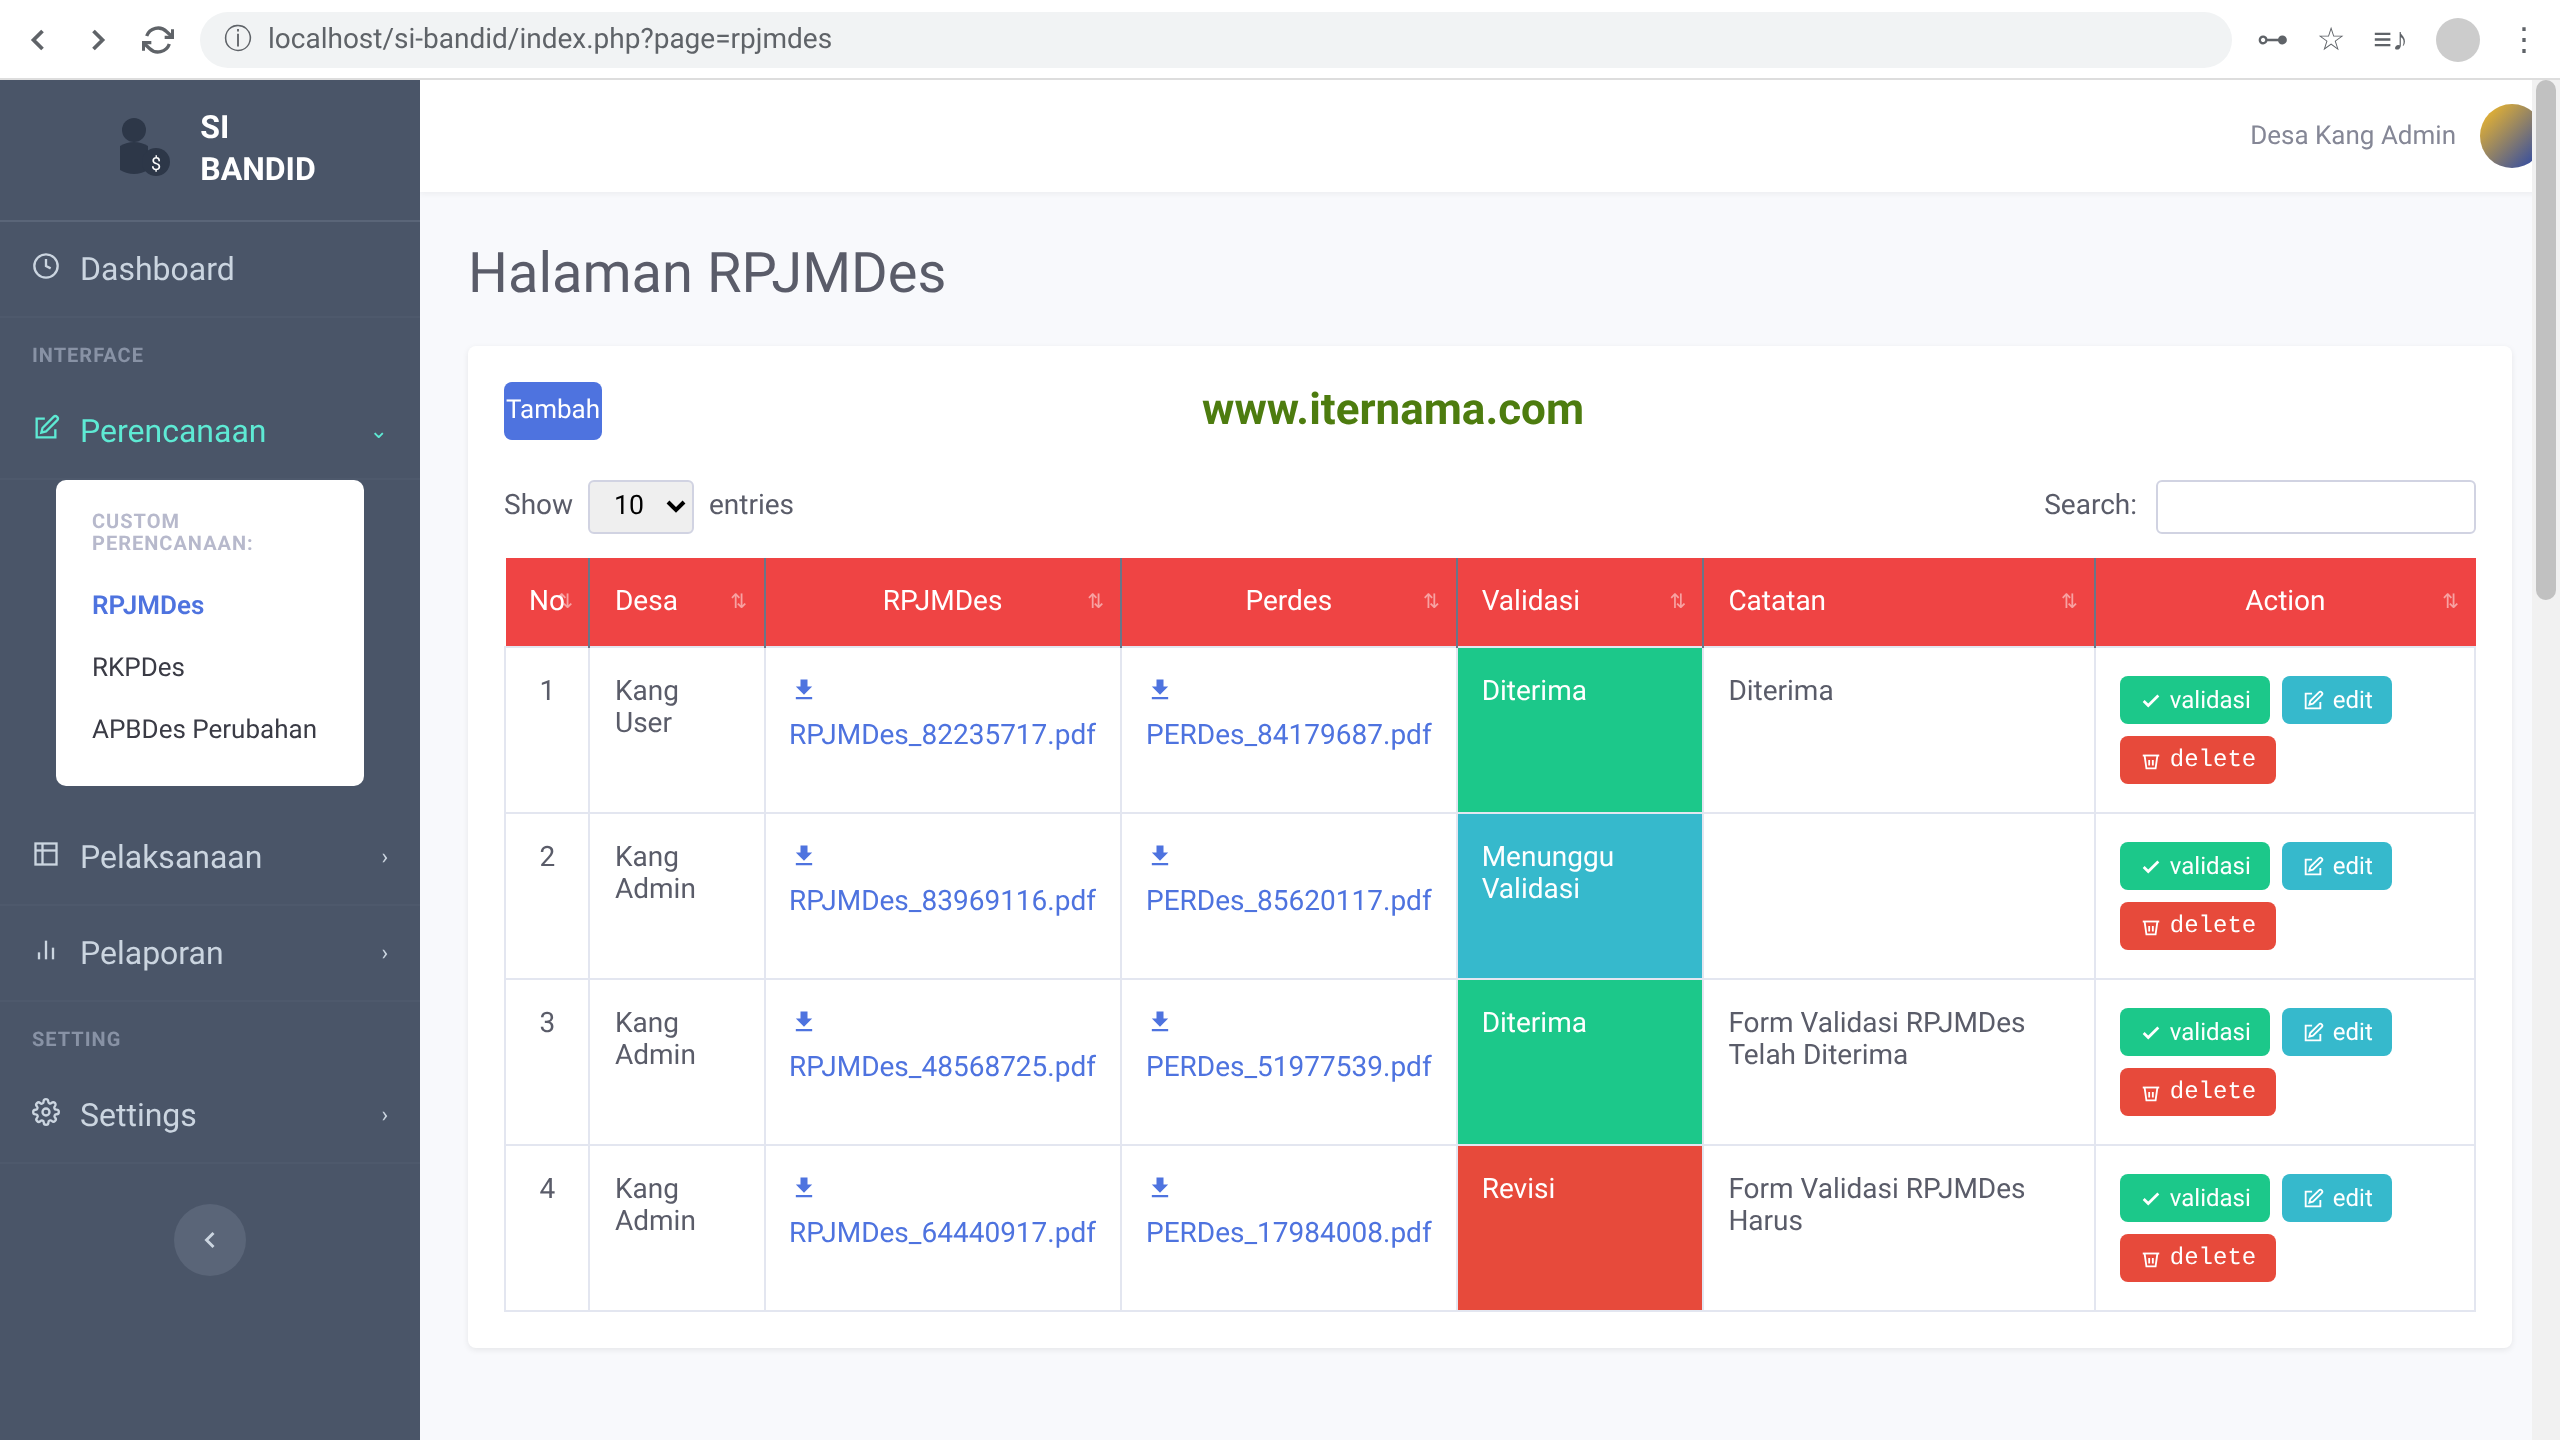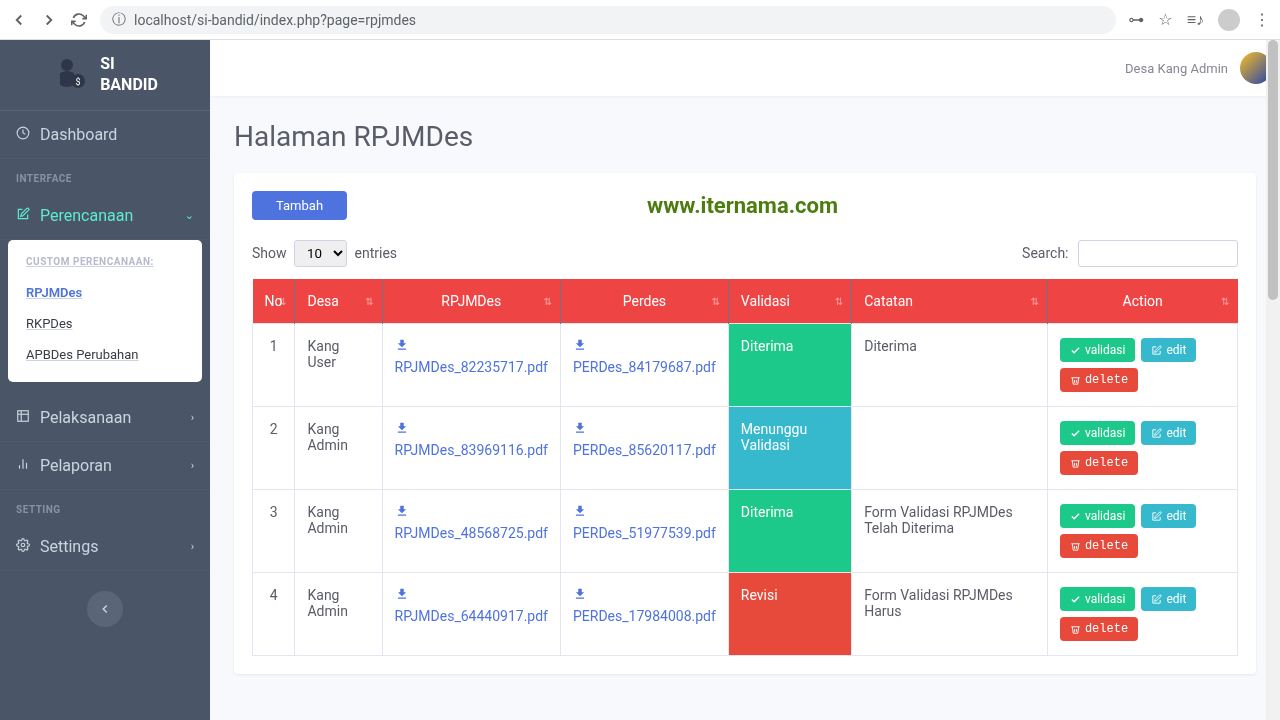--- a/index.html
+++ b/index.html
@@ -16,38 +16,38 @@
     .sidebar { width: 210px; background: #4a5568; color: #cbd5e0; display: flex; flex-direction: column; }
     .logo-area { display: flex; align-items: center; justify-content: center; padding: 14px; gap: 8px; border-bottom: 1px solid #5a6578; }
     .logo-icon { width: 40px; height: 40px; position: relative; }
     .logo-text { color: #fff; font-weight: 700; font-size: 16px; line-height: 1.3; }
     
     .nav-item { display: flex; align-items: center; padding: 14px 16px; gap: 10px; cursor: pointer; color: #cbd5e0; border-bottom: 1px solid rgba(90,101,120,0.3); }
     .nav-item.active { color: #5eead4; }
     .nav-item .chev { margin-left: auto; font-size: 11px; }
     .nav-header { padding: 14px 16px 8px; font-size: 10px; font-weight: 700; color: #8892a5; letter-spacing: 0.5px; }
     
-    .submenu { background: #fff; margin: 0 8px 12px; border-radius: 5px; padding: 12px 0; text-decoration: underline; }
+    .submenu { background: #fff; margin: 0 28px 12px; border-radius: 5px; padding: 12px 0; }
     .submenu-header { padding: 4px 18px 10px; font-size: 10px; color: #b7b9cc; font-weight: 700; letter-spacing: 0.5px; }
     .submenu-item { padding: 8px 18px; color: #3a3b45; font-size: 13px; cursor: pointer; }
     .submenu-item.active { color: #4e73df; font-weight: 600; }
     
     .collapse-toggle { display: flex; justify-content: center; padding: 12px; margin-top: 8px; }
     .collapse-btn { width: 36px; height: 36px; border-radius: 50%; background: #5a6578; display: flex; align-items: center; justify-content: center; cursor: pointer; color: #cbd5e0; }
     
     .main { flex: 1; display: flex; flex-direction: column; overflow: auto; }
     .topbar { height: 56px; background: #fff; display: flex; align-items: center; justify-content: flex-end; padding: 0 8px; gap: 12px; box-shadow: 0 1px 3px rgba(0,0,0,0.05); }
     .topbar-user { color: #858796; font-size: 13px; }
     .avatar { width: 32px; height: 32px; border-radius: 50%; background: linear-gradient(135deg, #fbbf24, #1e40af); }
     
     .content { padding: 24px; }
     .page-title { font-size: 28px; color: #5a5c69; font-weight: 400; margin-bottom: 20px; }
     
     .card { background: #fff; border-radius: 4px; box-shadow: 0 1px 3px rgba(0,0,0,0.08); padding: 18px; }
-    .btn { display: inline-flex; align-items: center; gap: 4px; padding: 7px 24px; border-radius: 4px; font-size: 13px; color: #fff; cursor: pointer; border: none; }
+    .btn { display: inline-flex; align-items: center; gap: 4px; padding: 7px 1px; border-radius: 4px; font-size: 13px; color: #fff; cursor: pointer; border: none; }
     .btn-primary { background: #4e73df; }
     .btn-success { background: #1cc88a; }
     .btn-info { background: #36b9cc; }
     .btn-danger { background: #e74a3b; font-family: Liberation Mono, monospace; }
     .btn-sm { padding: 5px 10px; font-size: 12px; }
     
     .watermark { color: #4d7c0f; font-size: 22px; font-weight: 700; margin-left: 300px; }
     .card-header-row { display: flex; align-items: center; margin-bottom: 20px; }
     
     .table-controls { display: flex; justify-content: space-between; align-items: flex-end; margin-bottom: 12px; color: #5a5c69; font-size: 14px; }

